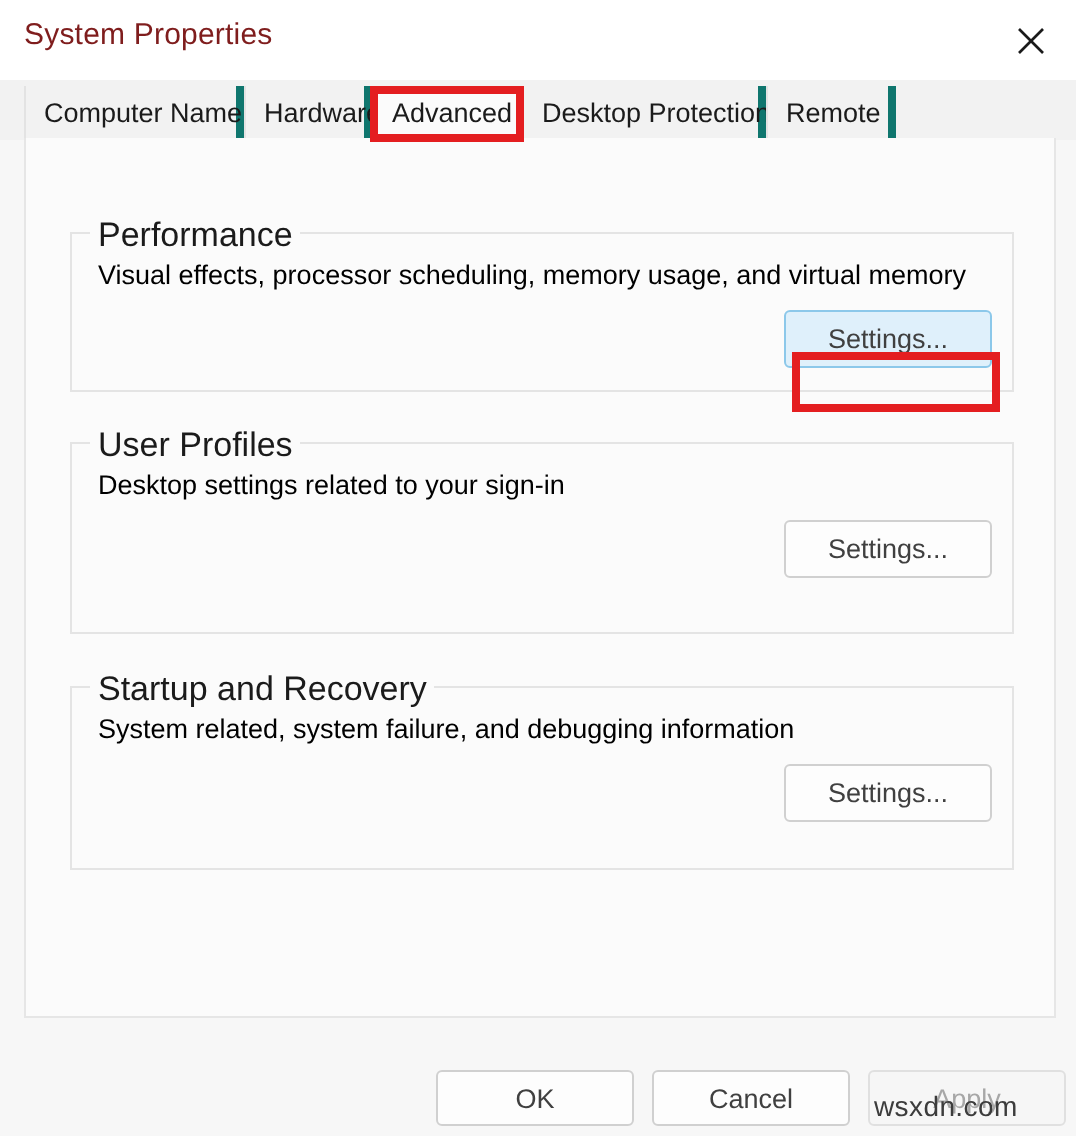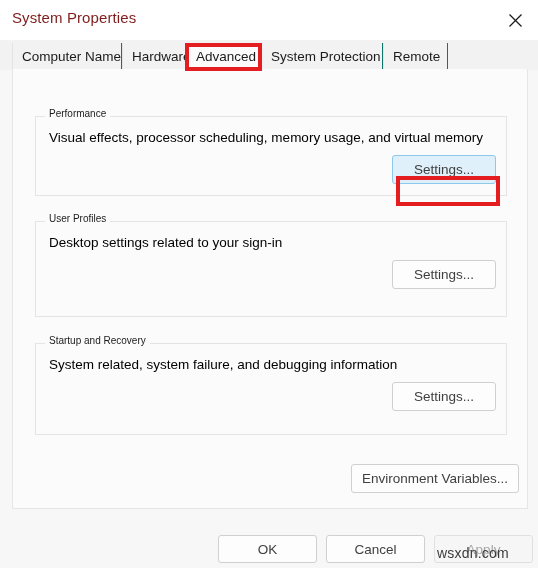--- a/index.html
+++ b/index.html
@@ -60,21 +60,21 @@
     position: absolute;
     top: 3px;
     height: 27px;
     padding: 0 9px;
     display: flex;
     align-items: center;
     font-size: 13.5px;
     color: #1b1b1b;
     background: #f2f2f2;
     border-left: 1px solid #e3e3e3;
-    border-right: 1px solid #0f766e;
+    border-right: 4px solid #0f766e;
     white-space: nowrap;
     cursor: default;
   }
   .tab.selected {
     background: #fbfbfb;
     border-left: 1px solid #e0e0e0;
     border-right: 1px solid #e0e0e0;
   }
 
   
@@ -102,21 +102,21 @@
     width: 472px;
     border: 1px solid #e4e4e4;
     background: transparent;
   }
   .group-legend {
     position: absolute;
     top: -9px;
     left: 9px;
     padding: 0 4px;
     background: #fbfbfb;
-    font-size: 10px;
+    font-size: 17px;
     color: #1b1b1b;
     white-space: nowrap;
   }
   .group-desc {
     position: absolute;
     left: 13px;
     top: 13px;
     font-size: 13.5px;
     color: #000000;
     white-space: nowrap;
@@ -211,21 +211,21 @@
     <div class="tab" style="left:12px; width:110px;">
       <span>Computer Name</span>
     </div>
     <div class="tab" style="left:122px; width:64px;">
       <span>Hardware</span>
     </div>
     <div class="tab selected" style="left:186px; width:75px;">
       <span>Advanced</span>
     </div>
     <div class="tab" style="left:261px; width:122px;">
-      <span>System Protection</span>
+      <span>Desktop Protection</span>
     </div>
     <div class="tab" style="left:383px; width:65px;">
       <span>Remote</span>
     </div>
   </div>
 
   <div id="tabpanel">
 
 
     <div class="groupbox" id="group-performance">
@@ -245,23 +245,20 @@
     </div>
 
     <div class="groupbox" id="group-startup">
       <div class="group-legend">Startup and Recovery</div>
       <div class="group-desc">System related, system failure, and debugging information</div>
       <div class="btn btn-group-settings">
         <span>Settings...</span>
       </div>
     </div>
 
-    <div class="btn" id="btn-env-vars">
-      <span>Environment Variables...</span>
-    </div>
 
   </div>
 
   <div class="btn" id="btn-cancel">
     <span>Cancel</span>
   </div>
   <div class="btn" id="btn-ok">
     <span>OK</span>
   </div>
   <div class="btn disabled" id="btn-apply">

